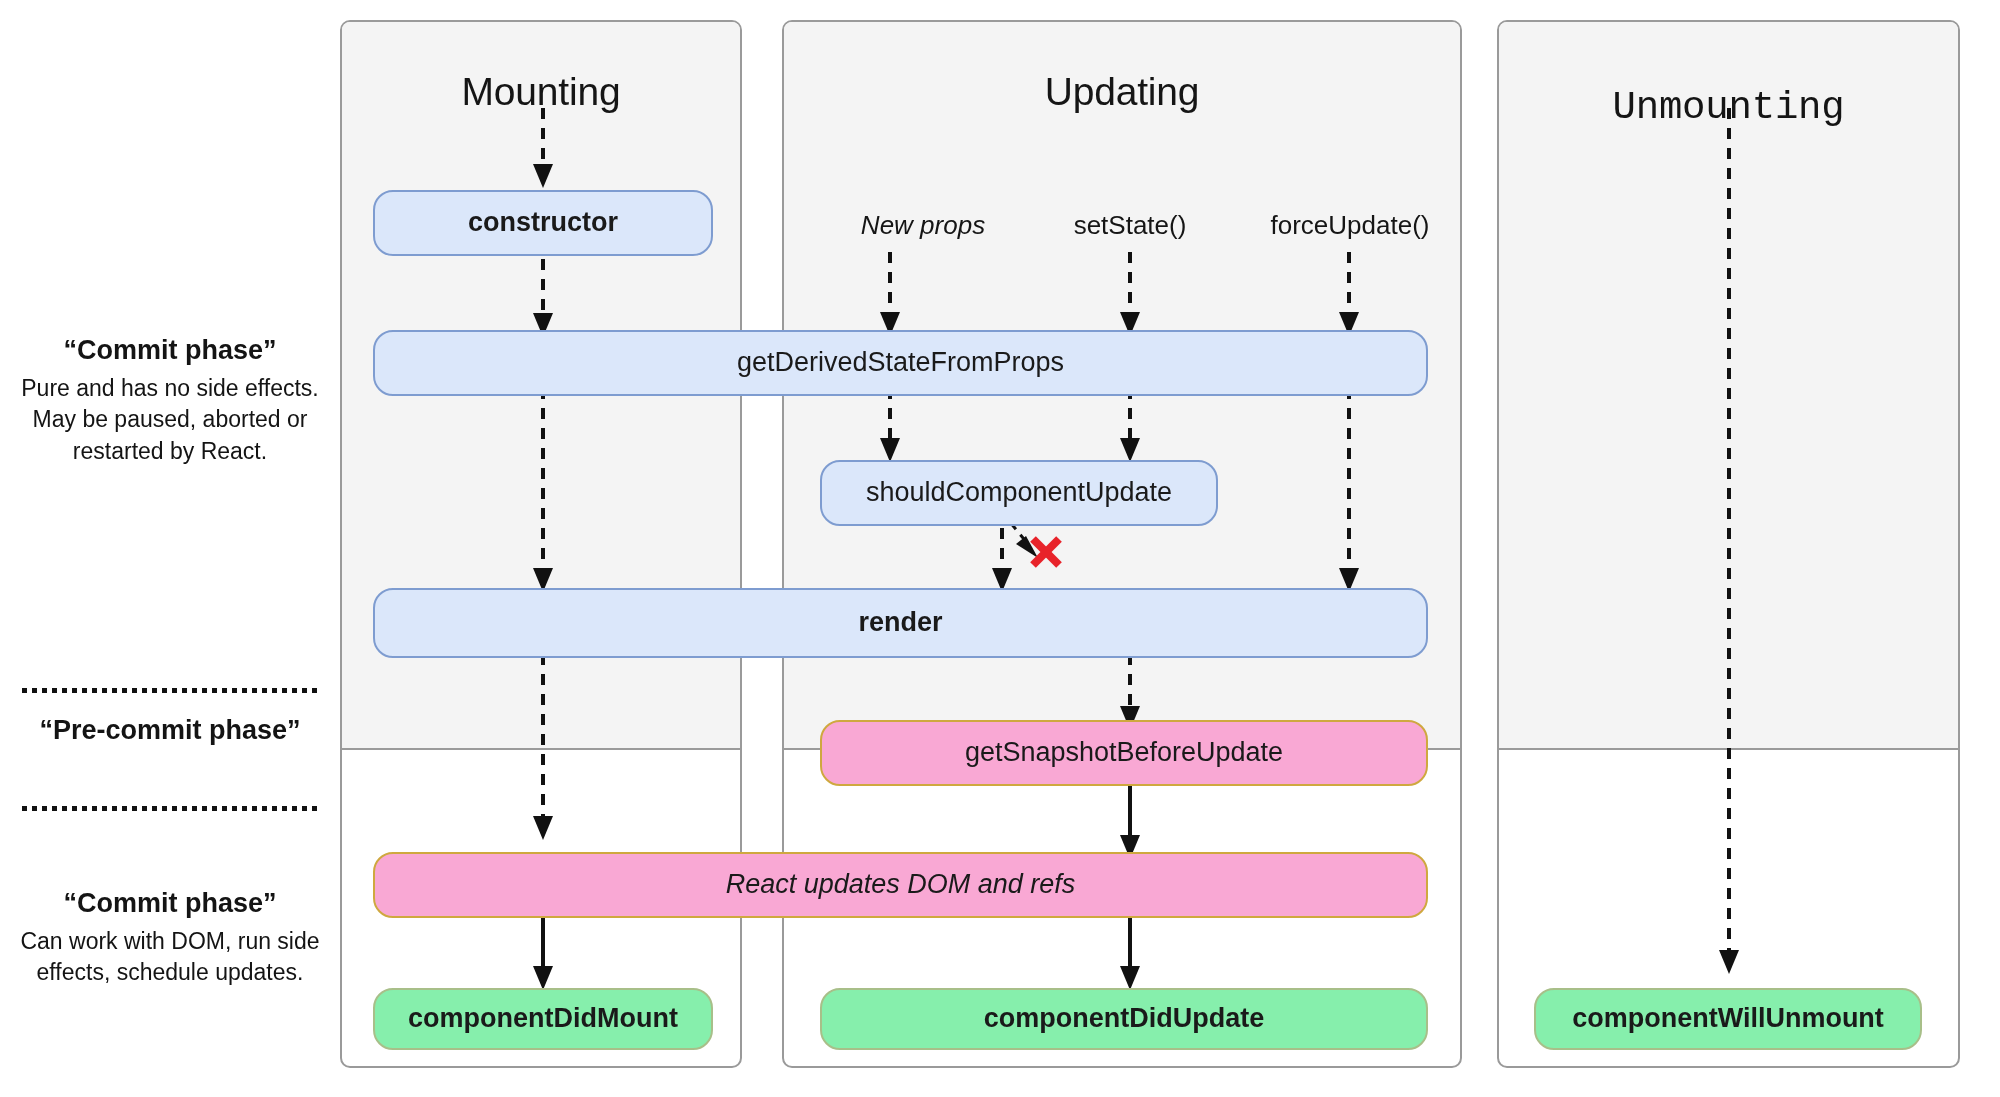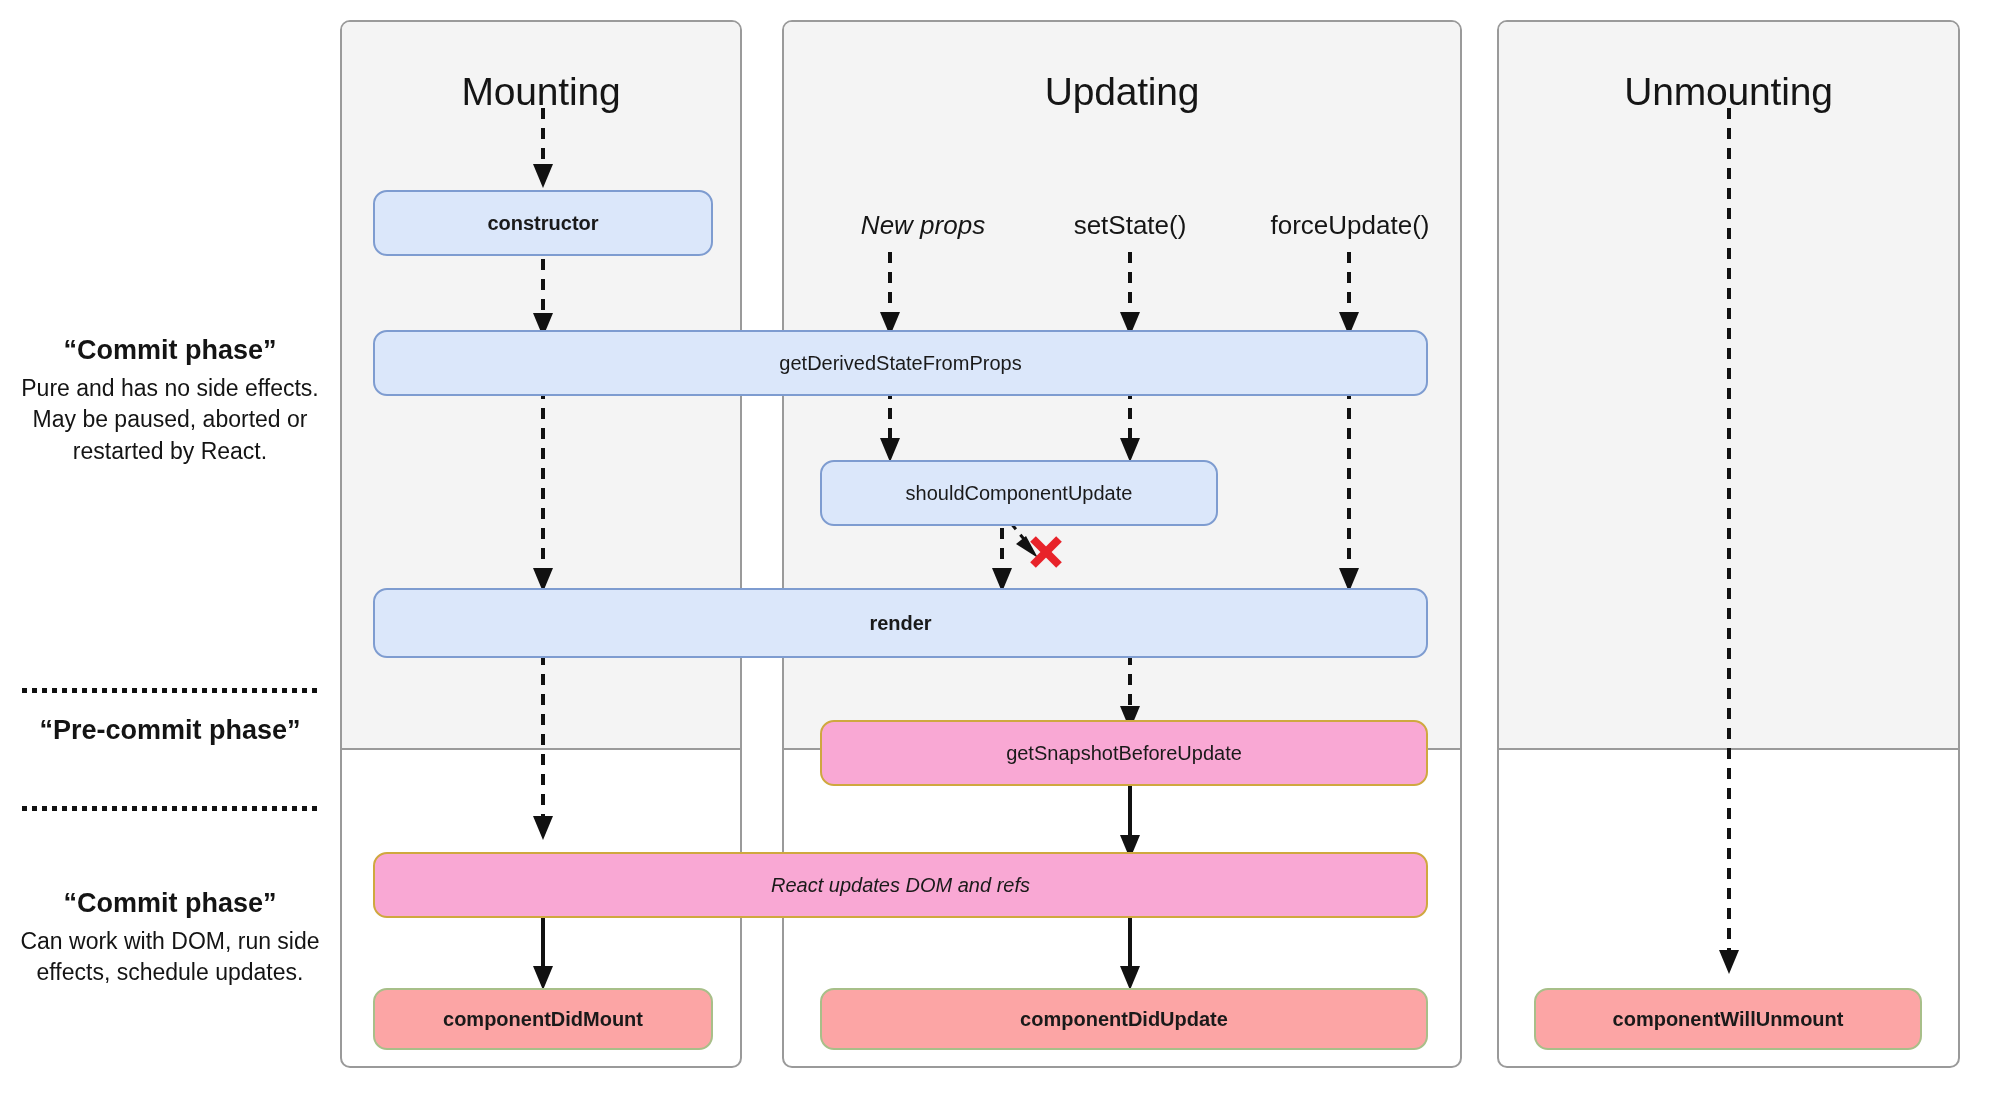--- a/index.html
+++ b/index.html
@@ -48,39 +48,39 @@
     font-weight: 400;
     letter-spacing: -0.2px;
     color: #151515;
     white-space: nowrap;
   }
 
   
   .node {
     position: absolute;
     box-sizing: border-box;
-    border-radius: 14px;
+    border-radius: 20px;
     display: flex;
     align-items: center;
     justify-content: center;
     text-align: center;
-    font-size: 20px;
+    font-size: 27px;
     line-height: 1.15;
     white-space: nowrap;
   }
   .node.blue {
     background: #dbe7fa;
     border: 2px solid #7e9cd0;
   }
   .node.yellow {
     background: #f9a8d4;
     border: 2px solid #cfa83f;
   }
   .node.green {
-    background: #fca5a5;
+    background: #86efac;
     border: 2px solid #a8bf89;
   }
   .node.bold   { font-weight: 700; }
   .node.italic { font-style: italic; }
 
   
   .trigger {
     position: absolute;
     text-align: center;
     font-size: 26px;
@@ -128,21 +128,21 @@
     <div class="panel-title" style="top:48px;">Mounting</div>
   </div>
 
   <div class="panel" style="left:782px; top:20px; width:680px; height:1048px;">
     <div class="panel-shade" style="height:728px;"></div>
     <div class="panel-title" style="top:48px;">Updating</div>
   </div>
 
   <div class="panel" style="left:1497px; top:20px; width:463px; height:1048px;">
     <div class="panel-shade" style="height:728px;"></div>
-    <div class="panel-title" style="top:48px;">Unmounting</div>
+    <div class="panel-title" style="top:64px;font-family:Liberation Mono, monospace;">Unmounting</div>
   </div>
 
   <div class="legend-block" style="left:10px; top:335px; width:320px;">
     <div class="legend-title">“Commit phase”</div>
     <div class="legend-body">Pure and has no side effects. May be paused, aborted or restarted by React.</div>
   </div>
 
   <div class="legend-rule" style="left:22px; top:688px; width:298px;"></div>
 
   <div class="legend-block" style="left:10px; top:715px; width:320px;">

